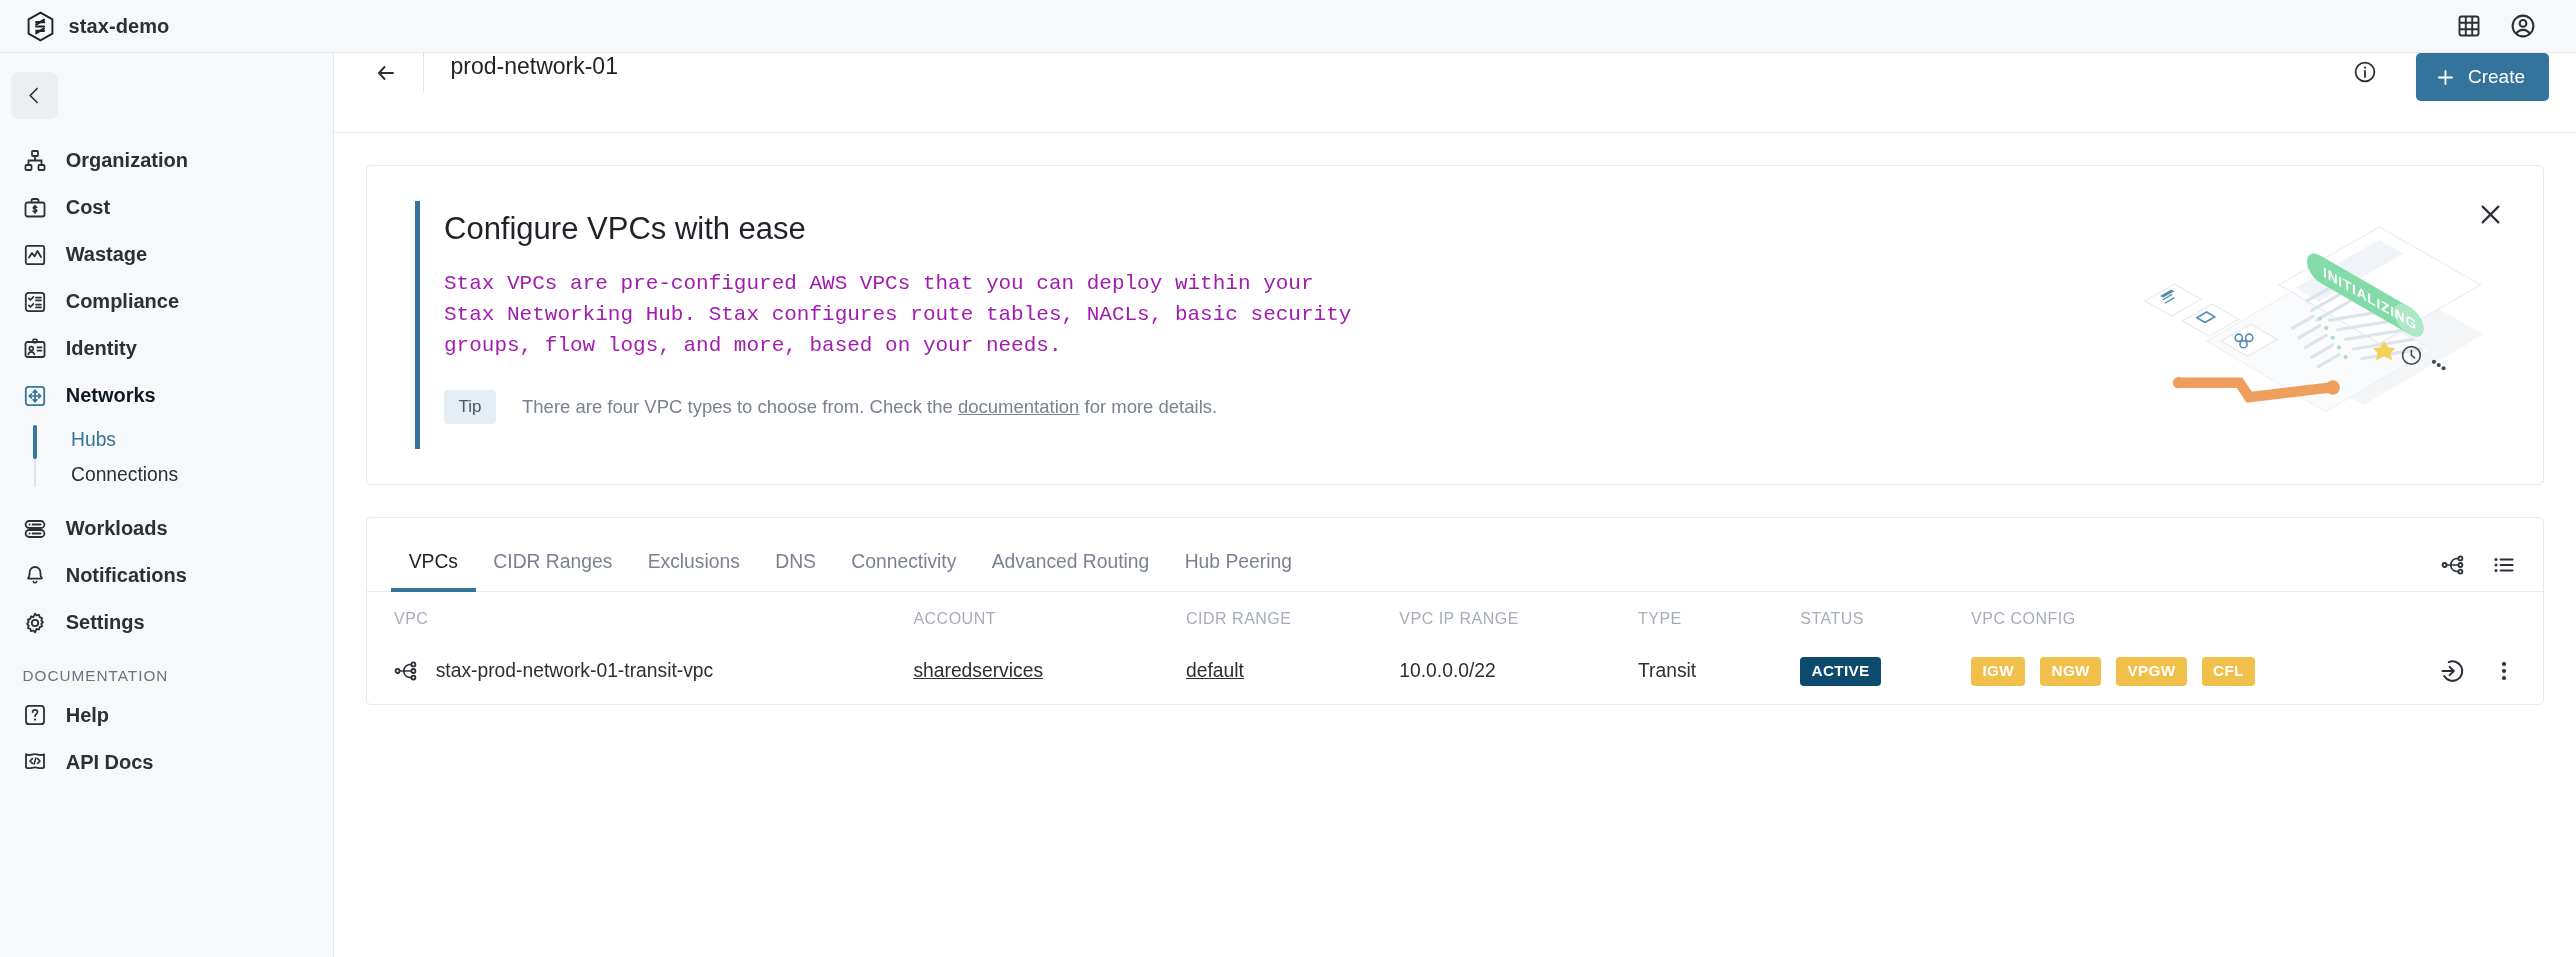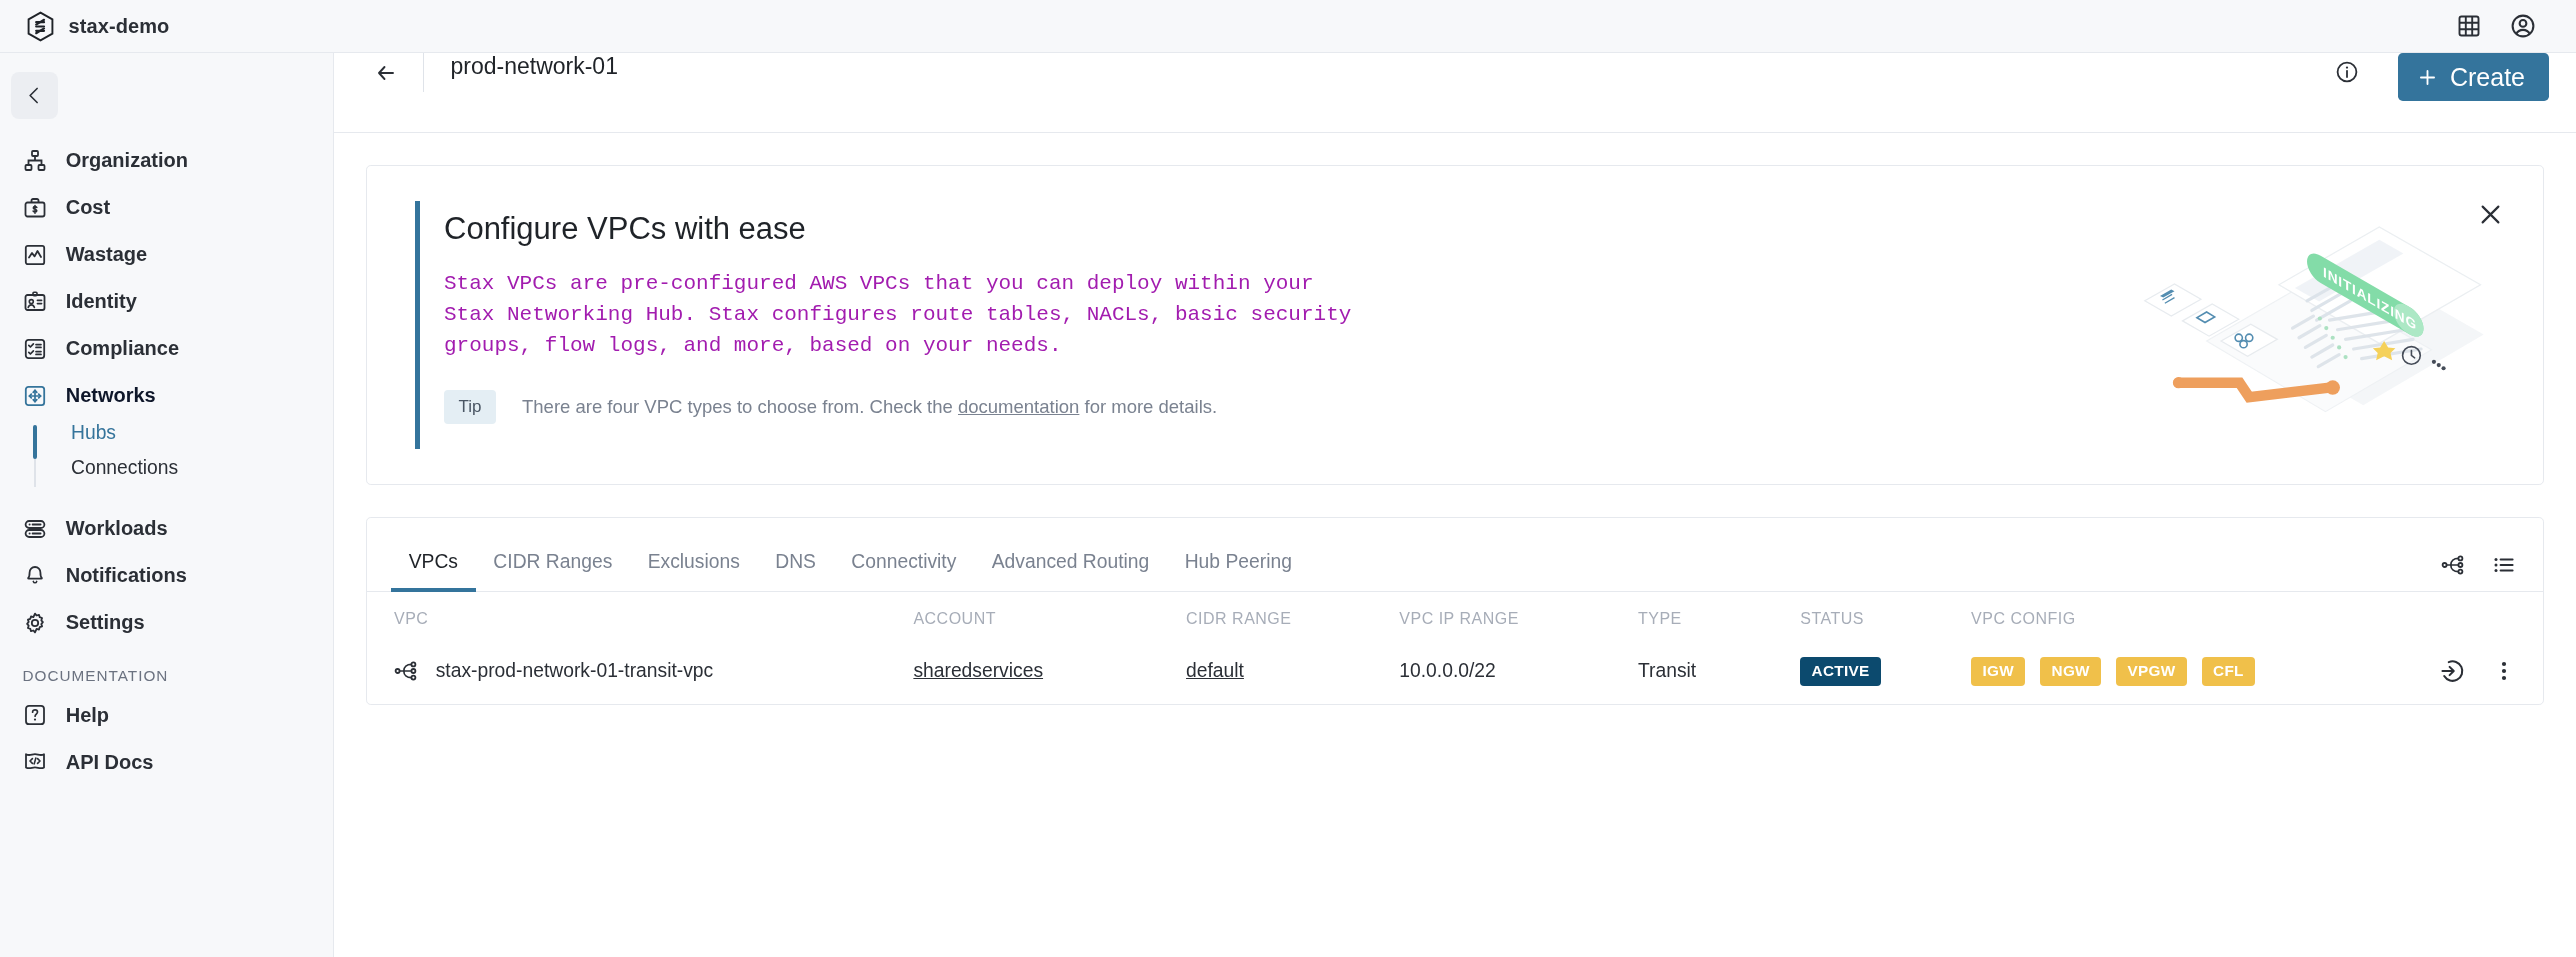--- a/index.html
+++ b/index.html
@@ -52,21 +52,21 @@
   .nav-item.active { color: #0f172a; }
   .subnav { position: relative; margin: 3.2px 0 13px 0; padding-left: 0; }
   .subnav .rail {
     position: absolute; left: 34px; top: 3.2px; bottom: 4.8px; width: 2.4px; background: #dfe3e9;
   }
   .subnav .rail-active {
     position: absolute; left: 33px; top: 3.2px; width: 4px; height: 34px;
     background: #35749b; border-radius: 2.4px;
   }
   .sub-item {
-    height: 35px; display: flex; align-items: flex-start;
+    height: 35px; display: flex; align-items: center;
     padding-left: 71px; font-size: 19.3px; color: #2b2f36; cursor: pointer;
   }
   .sub-item.active { color: #35749b; }
   .nav-section {
     padding: 21px 0 6.4px 22.5px; font-size: 15.3px; letter-spacing: 1px;
     color: #6b7280; font-weight: 400;
   }
 
   
   .main { flex: 1 1 auto; min-width: 0; display: flex; flex-direction: column; background: #ffffff; }
@@ -77,21 +77,21 @@
     padding: 0 27px 0 32px; background: #fff;
   }
   .back-btn { width: 39px; height: 39px; display: flex; align-items: center; justify-content: center; cursor: pointer; }
   .head-div { width: 0.8px; height: 39px; background: #dfe3e9; margin: 0 27px 0 17.7px; }
   .page-title { font-size: 23px; font-weight: 400; color: #1f2328; }
   .head-spacer { flex: 1 1 auto; }
   .info-btn { width: 37px; height: 37px; display: flex; align-items: center; justify-content: center; cursor: pointer; margin-right: 32px; }
   .create-btn {
     height: 48px; background: #34749c; color: #fff; border: none; border-radius: 4.8px;
     display: flex; align-items: center; gap: 12px; padding: 0 24px 0 19.3px;
-    font-size: 25px; font-family: inherit; cursor: pointer;
+    font-size: 19px; font-family: inherit; cursor: pointer;
   }
 
   .content { flex: 1 1 auto; overflow: hidden; background: #fff; padding: 0 32px; }
 
   
   .banner {
     position: relative; margin-top: 32px;
     border: 0.8px solid #e6e9ee; border-radius: 4.8px;
     background: #fff; height: 320px;
     display: flex; overflow: hidden;
@@ -232,39 +232,39 @@
             <rect x="2.8" y="2.8" width="18.4" height="18.4" rx="2" fill="none" stroke="#2b2f36" stroke-width="1.8"></rect>
             <path d="M6 14.5 9 10l2.6 3.4L14.5 8l3.5 6" fill="none" stroke="#2b2f36" stroke-width="1.8" stroke-linecap="round" stroke-linejoin="round"></path>
           </svg>
         </span>
         <span>Wastage</span>
       </div>
 
       <div class="nav-item">
         <span class="nav-ico">
           <svg width="24" height="24" viewBox="0 0 24 24">
+            <rect x="2.8" y="2.8" width="18.4" height="18.4" rx="2.6" fill="none" stroke="#2b2f36" stroke-width="1.8"></rect>
+            <path d="M5.8 8.4 7.4 10l3-3.2M5.8 15.4 7.4 17l3-3.2" fill="none" stroke="#2b2f36" stroke-width="1.7" stroke-linecap="round" stroke-linejoin="round"></path>
+            <path d="M13 7.6h5M13 10.4h5M13 14.6h5M13 17.4h5" stroke="#2b2f36" stroke-width="1.7" stroke-linecap="round"></path>
+          </svg>
+        </span>
+        <span>Compliance</span>
+      </div>
+
+      <div class="nav-item">
+        <span class="nav-ico">
+          <svg width="24" height="24" viewBox="0 0 24 24">
             <rect x="2.5" y="5" width="19" height="15" rx="2" fill="none" stroke="#2b2f36" stroke-width="1.8"></rect>
             <rect x="10" y="2.3" width="4" height="3.4" rx="1" fill="none" stroke="#2b2f36" stroke-width="1.6"></rect>
             <circle cx="8.3" cy="11.6" r="2" fill="none" stroke="#2b2f36" stroke-width="1.6"></circle>
             <path d="M5.2 17.4c.6-1.6 1.8-2.5 3.1-2.5s2.5.9 3.1 2.5" fill="none" stroke="#2b2f36" stroke-width="1.6" stroke-linecap="round"></path>
             <path d="M14.4 10.4h4.2M14.4 13.6h4.2" stroke="#2b2f36" stroke-width="1.6" stroke-linecap="round"></path>
           </svg>
         </span>
         <span>Identity</span>
-      </div>
-
-      <div class="nav-item">
-        <span class="nav-ico">
-          <svg width="24" height="24" viewBox="0 0 24 24">
-            <rect x="2.8" y="2.8" width="18.4" height="18.4" rx="2.6" fill="none" stroke="#2b2f36" stroke-width="1.8"></rect>
-            <path d="M5.8 8.4 7.4 10l3-3.2M5.8 15.4 7.4 17l3-3.2" fill="none" stroke="#2b2f36" stroke-width="1.7" stroke-linecap="round" stroke-linejoin="round"></path>
-            <path d="M13 7.6h5M13 10.4h5M13 14.6h5M13 17.4h5" stroke="#2b2f36" stroke-width="1.7" stroke-linecap="round"></path>
-          </svg>
-        </span>
-        <span>Compliance</span>
       </div>
 
       <div class="nav-item active">
         <span class="nav-ico">
           <svg width="24" height="24" viewBox="0 0 24 24">
             <rect x="2.8" y="2.8" width="18.4" height="18.4" rx="2.6" fill="none" stroke="#35749b" stroke-width="1.8"></rect>
             <path d="M12 6.4v11.2M6.4 12h11.2" stroke="#35749b" stroke-width="1.7" stroke-linecap="round"></path>
             <path d="M12 6.4 10.2 8.3M12 6.4l1.8 1.9M12 17.6l-1.8-1.9M12 17.6l1.8-1.9M6.4 12l1.9-1.8M6.4 12l1.9 1.8M17.6 12l-1.9-1.8M17.6 12l-1.9 1.8" fill="none" stroke="#35749b" stroke-width="1.7" stroke-linecap="round"></path>
           </svg>
         </span>

